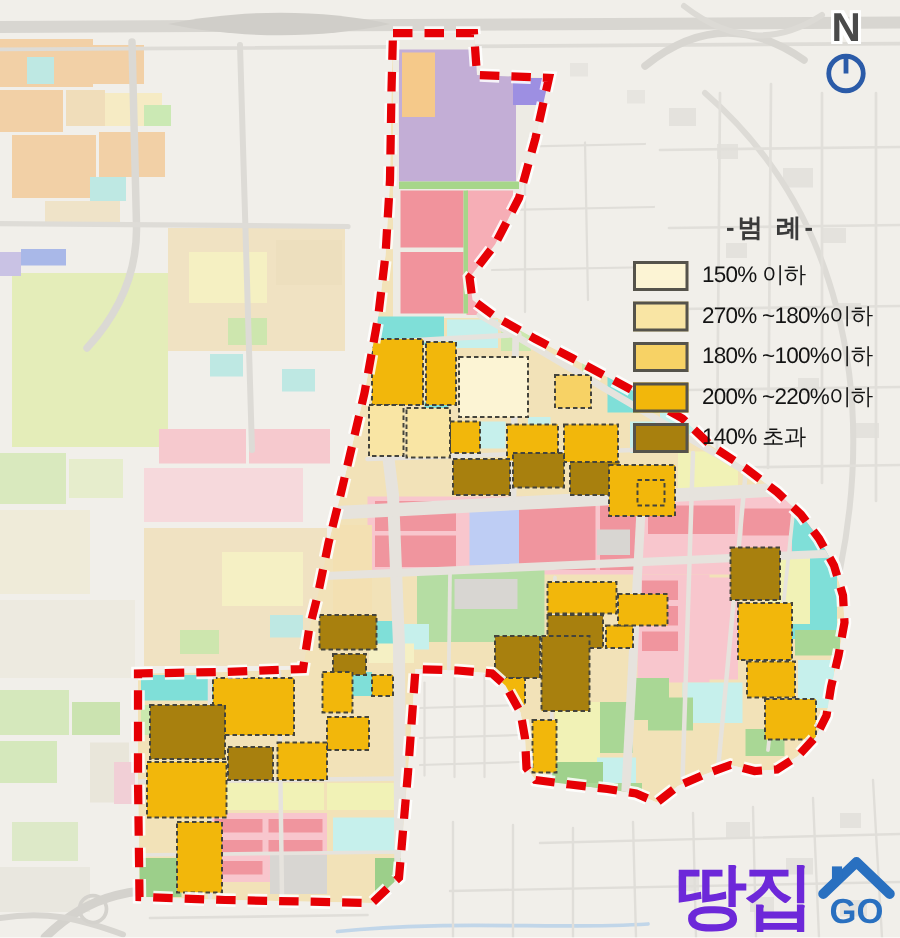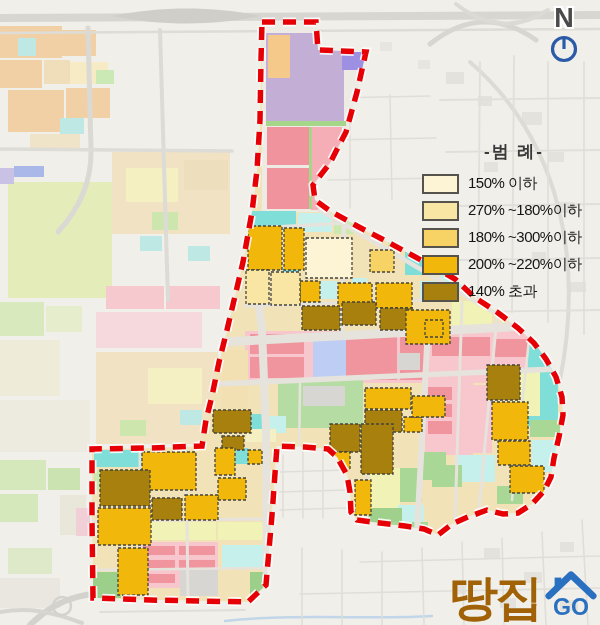--- a/index.html
+++ b/index.html
@@ -13,21 +13,21 @@
   .north svg{display:block;margin:2px auto 0;width:30px;height:30px;}
 
   .legend{position:absolute;left:422px;top:100px;width:178px;margin-top:40px;}
   .legend-title{font-size:17px;font-weight:bold;color:#3a3a3a;text-align:center;
     width:152px;margin:0 0 10px 16px;letter-spacing:2px;}
   .lrow{display:flex;align-items:center;margin-bottom:6px;height:21px;}
   .sw{width:37px;height:20px;border:2px solid #55534b;margin-right:9px;flex:none;box-sizing:border-box;}
   .ll{font-size:15px;font-weight:normal;color:#141414;white-space:nowrap;letter-spacing:-0.5px;}
 
   .brand{position:absolute;right:3px;bottom:4px;display:flex;align-items:flex-end;}
-  .b-black{font-size:48px;font-weight:900;color:#a16207;letter-spacing:-3px;line-height:0.95;}
+  .b-black{font-size:48px;font-weight:900;color:#6d28d9;letter-spacing:-3px;line-height:0.95;}
   .b-house{width:52px;height:56px;margin-left:5px;}
   .b-house text{font-weight:900;font-family:"Liberation Sans",sans-serif;}
 </style>
 </head>
 <body>
 
 <div class="stage">
   <svg id="map" viewBox="0 0 600 625">
       <rect x="0" y="0" width="600" height="625" fill="#F1EFEA"></rect>
       <g>
@@ -286,21 +286,21 @@
     <div class="lrow">
       <span class="sw" style="background: rgb(252, 244, 212);"></span>
       <span class="ll">150% 이하</span>
     </div>
     <div class="lrow">
       <span class="sw" style="background: rgb(249, 229, 164);"></span>
       <span class="ll">270% ~180%이하</span>
     </div>
     <div class="lrow">
       <span class="sw" style="background: rgb(247, 210, 101);"></span>
-      <span class="ll">180% ~300%이하</span>
+      <span class="ll">180% ~100%이하</span>
     </div>
     <div class="lrow">
       <span class="sw" style="background: rgb(242, 183, 11);"></span>
       <span class="ll">200% ~220%이하</span>
     </div>
     <div class="lrow">
       <span class="sw" style="background: rgb(168, 128, 14);"></span>
       <span class="ll">140% 초과</span>
     </div>
   </div>

